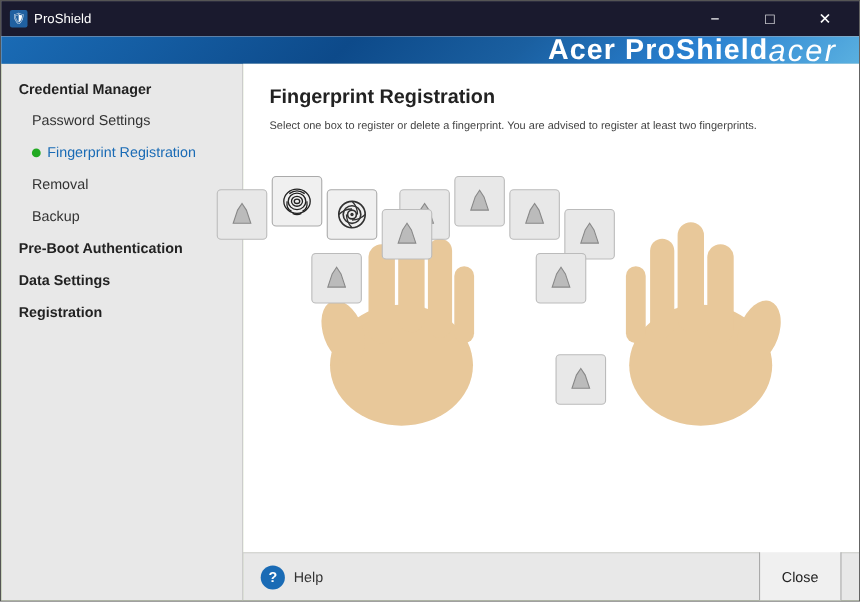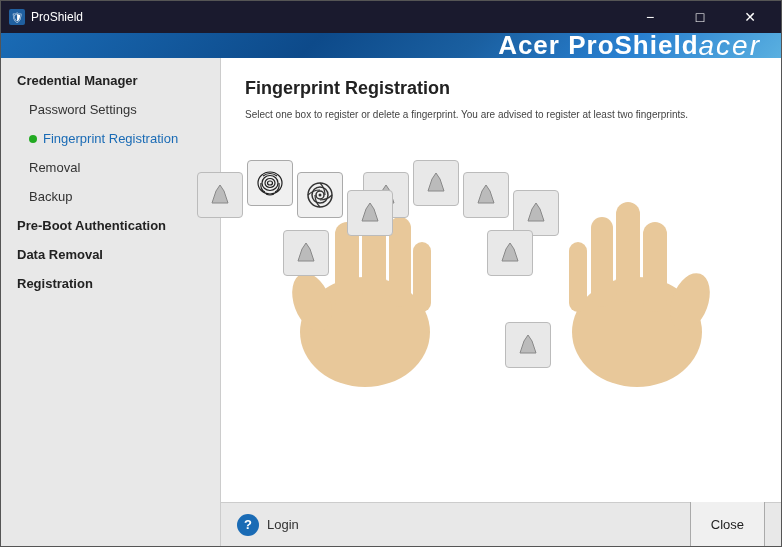--- a/index.html
+++ b/index.html
@@ -231,21 +231,21 @@
         <div class="sidebar-item sub-item">
           <span>Removal</span>
         </div>
         <div class="sidebar-item sub-item">
           <span>Backup</span>
         </div>
         <div class="sidebar-item top-level">
           <span>Pre-Boot Authentication</span>
         </div>
         <div class="sidebar-item top-level">
-          <span>Data Removal</span>
+          <span>Data Settings</span>
         </div>
         <div class="sidebar-item top-level">
           <span>Registration</span>
         </div>
       </div>
 
       <div class="content-area">
         <div class="content-body">
           <div class="content-title">Fingerprint Registration</div>
           <div class="content-desc">Select one box to register or delete a fingerprint. You are advised to register at least two fingerprints.</div>
@@ -369,20 +369,20 @@
                   <path d="M14 4 L10 10 L6 22 L22 22 L18 10 Z" fill="#bbb" stroke="#888" stroke-width="1"></path>
                 </svg>
               </div>
             </div>
           </div>
         </div>
 
         <div class="bottom-bar">
           <div class="help-section">
             <div class="help-icon">?</div>
-            <span>Login</span>
+            <span>Help</span>
           </div>
           <button class="close-button">Close</button>
         </div>
       </div>
     </div>
   </div>
 </div>
 
 </body></html>

